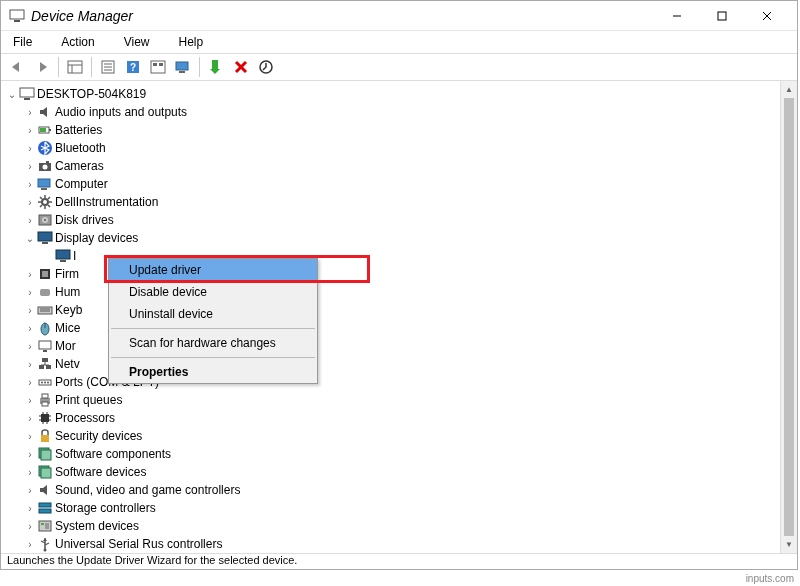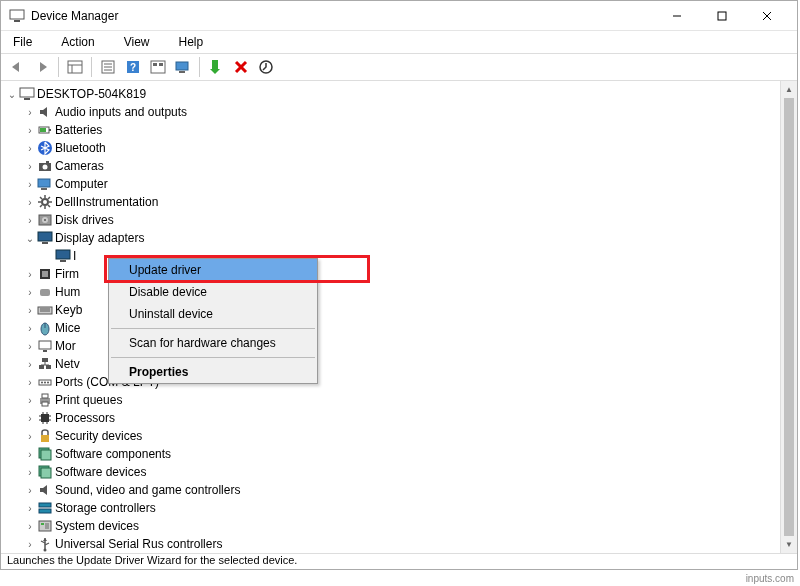--- a/index.html
+++ b/index.html
@@ -1,20 +1,20 @@
 <!DOCTYPE html>
 <html><head>
   <meta charset="utf-8">
   <style>
     * { margin: 0; padding: 0; box-sizing: border-box; font-family: "Segoe UI", Tahoma, sans-serif; }
     body { background: #fff; width: 800px; height: 586px; overflow: hidden; font-size: 12px; position: relative; }
     .window { border: 1px solid #aaa; width: 798px; height: 570px; background: #fff; display: flex; flex-direction: column; }
     .titlebar { height: 30px; display: flex; align-items: center; padding: 0 8px; border-bottom: 1px solid #e5e5e5; }
     .titlebar .icon { width: 16px; height: 16px; margin-right: 6px; }
-    .titlebar .title { flex: 1; font-size: 12px; }
+    .titlebar .title { flex: 1; font-size: 14px; font-style: italic; }
     .win-controls { display: flex; }
     .win-btn { width: 45px; height: 29px; display: flex; align-items: center; justify-content: center; font-size: 14px; }
     .menubar { height: 22px; display: flex; align-items: center; padding: 0 4px; gap: 13px; }
     .menubar span { padding: 2px 8px; font-size: 12px; }
     .toolbar { height: 28px; display: flex; align-items: center; padding: 2px 4px; gap: 1px; border-bottom: 1px solid #ddd; border-top: 1px solid #ddd; }
     .tool-btn { width: 24px; height: 24px; display: flex; align-items: center; justify-content: center; border: 1px solid transparent; }
     .tool-sep { width: 1px; height: 20px; background: #ccc; margin: 0 3px; }
     .content { flex: 1; display: flex; overflow: hidden; position: relative; }
     .tree { flex: 1; padding: 4px 4px; overflow: hidden; font-size: 12px; }
     .scrollbar { width: 17px; background: #f0f0f0; border-left: 1px solid #ddd; display: flex; flex-direction: column; align-items: center; }
@@ -227,21 +227,21 @@
             <span class="truncated">Disk drives</span>
           </div>
           <div class="node">
             <span class="expander">⌄</span>
             <span class="node-icon">
               <svg width="16" height="16" viewBox="0 0 16 16">
                 <rect x="1" y="2" width="14" height="9" fill="#2a6090" stroke="#134"></rect>
                 <rect x="5" y="12" width="6" height="2" fill="#555"></rect>
               </svg>
             </span>
-            <span class="truncated">Display adapters</span>
+            <span class="truncated">Display devices</span>
           </div>
           <div class="children">
             <div class="node">
               <span class="expander"></span>
               <span class="node-icon">
                 <svg width="16" height="16" viewBox="0 0 16 16">
                   <rect x="1" y="2" width="14" height="9" fill="#2a6090" stroke="#134"></rect>
                   <rect x="5" y="12" width="6" height="2" fill="#555"></rect>
                 </svg>
               </span>

